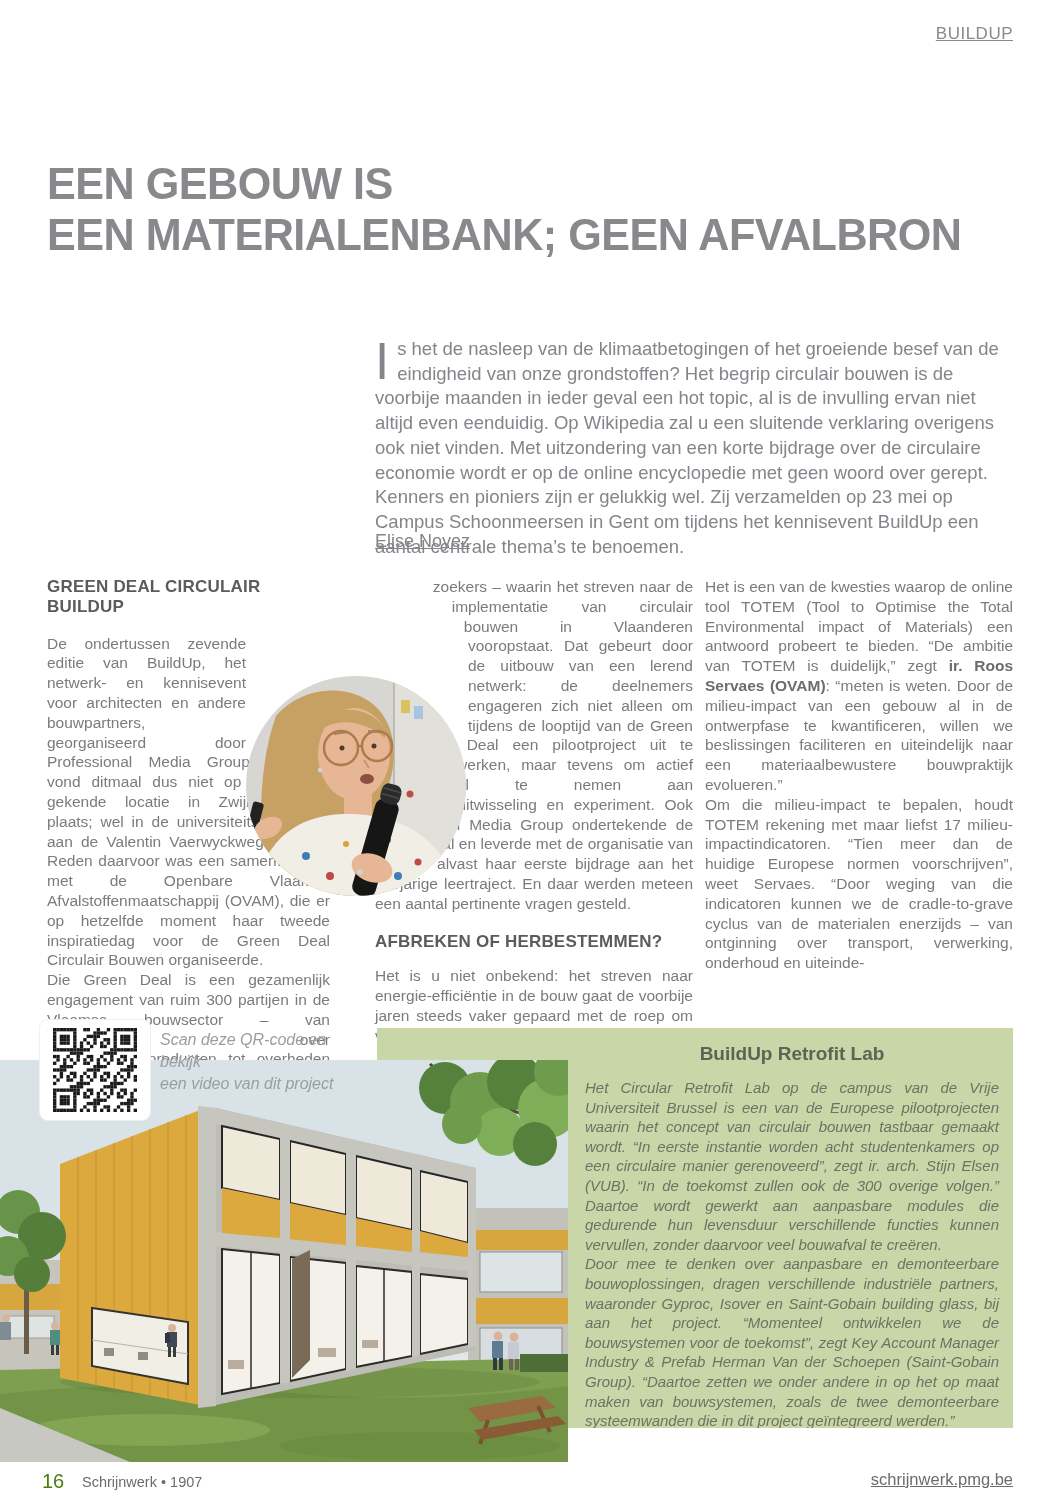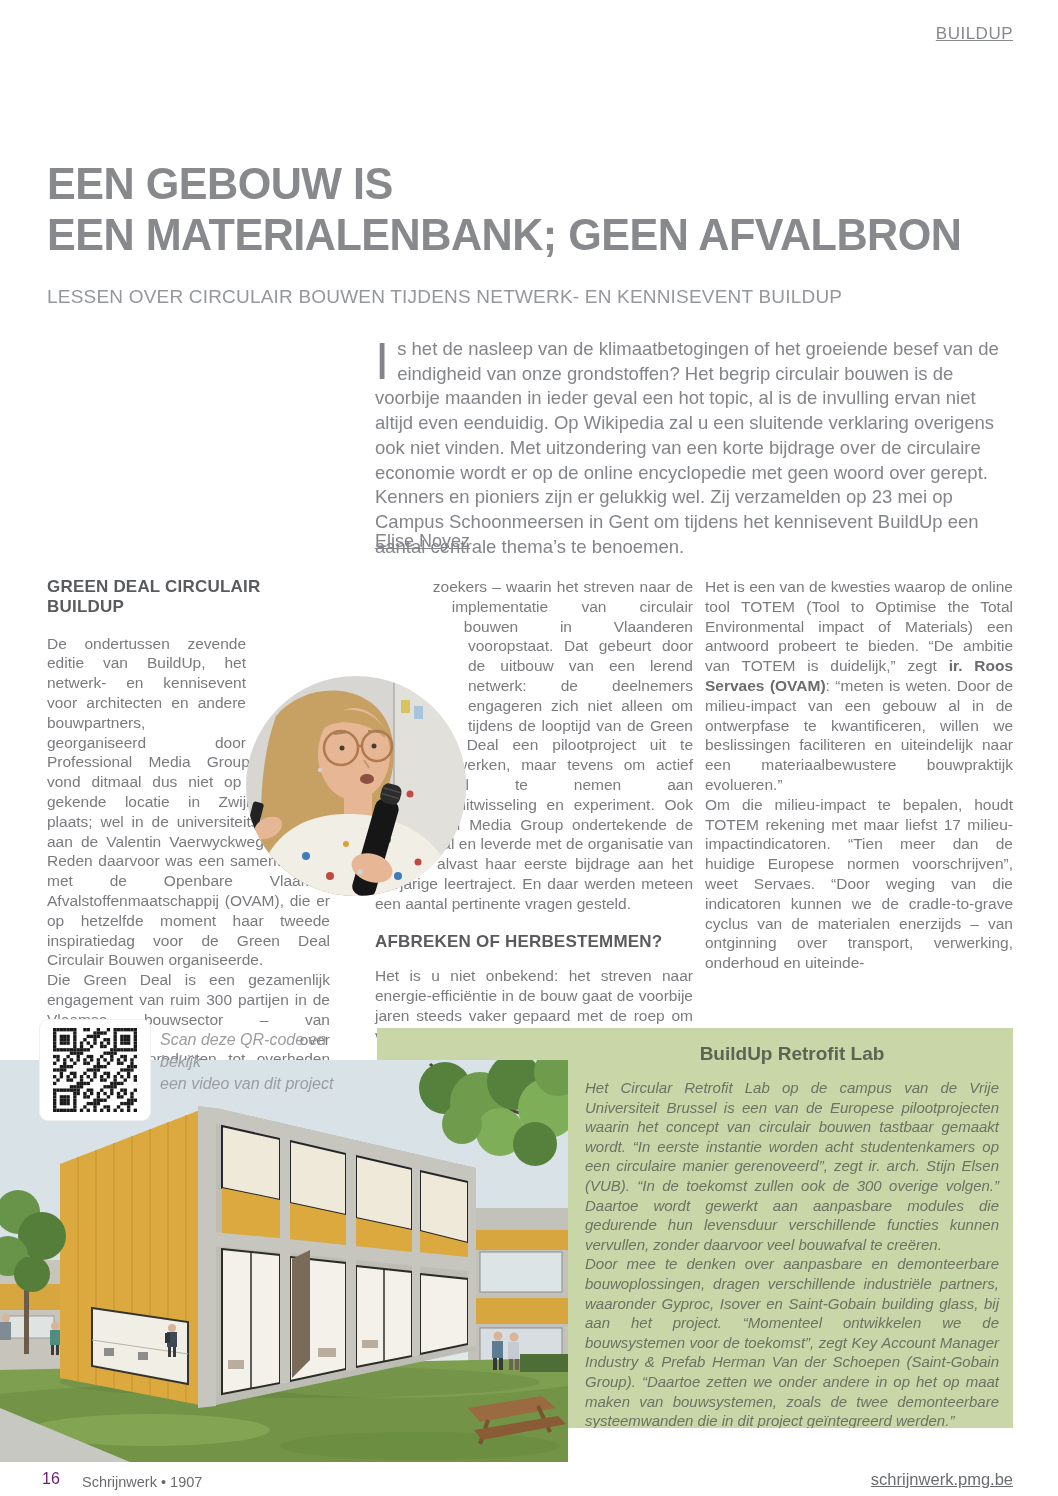--- a/index.html
+++ b/index.html
@@ -39,37 +39,36 @@
     padding:15px 14px 0 208px;overflow:hidden;}
   .green-title{text-align:center;font-size:19px;font-weight:700;color:#5d6454;margin:0 0 13px 0;}
   .green-box p{margin:0;font-size:15px;line-height:19.6px;color:#6d7263;text-align:justify;font-style:italic;}
 
   .photo-building{left:0;top:1060px;width:568px;height:402px;overflow:hidden;}
 
   .qr-box{left:40px;top:1020px;width:110px;height:100px;background:#fff;border-radius:8px;
     box-shadow:0 0 0 1px #f0f0f0;display:flex;align-items:center;justify-content:center;}
   .qr-caption{left:160px;top:1029px;width:200px;font-size:16px;font-style:italic;color:#9b9da0;line-height:22px;}
 
-  .footer-num{left:42px;top:1470px;font-size:16px;color:#701a75;}
+  .footer-num{left:42px;top:1470px;font-size:20px;color:#4d7c0f;}
   .footer-mag{left:82px;top:1474px;font-size:14.5px;color:#6b6c6f;}
   .footer-site{right:45px;top:1470px;font-size:16.5px;color:#6b6c6f;text-decoration:underline;}
 </style>
 </head>
 <body>
 
 <div class="page">
 
   <div class="abs header-label">BUILDUP</div>
 
   <div class="abs main-title">
     <div>EEN GEBOUW IS</div>
     <div>EEN MATERIALENBANK; GEEN AFVALBRON</div>
   </div>
 
-  <div class="abs sub-title">LESSEN OVER CIRCULAIR BOUWEN TIJDENS NETWERK- EN KENNISEVENT BUILDUP</div>
 
   <div class="abs intro">
     <span class="dropcap">I</span><span>s het de nasleep van de klimaatbetogingen of het groeiende besef van de eindigheid van onze grondstoffen? Het begrip circulair bouwen is de voorbije maanden in ieder geval een hot topic, al is de invulling ervan niet altijd even eenduidig. Op Wikipedia zal u een sluitende verklaring overigens ook niet vinden. Met uitzondering van een korte bijdrage over de circulaire economie wordt er op de online encyclopedie met geen woord over gerept. Kenners en pioniers zijn er gelukkig wel. Zij verzamelden op 23 mei op Campus Schoonmeersen in Gent om tijdens het kennisevent BuildUp een aantal centrale thema’s te benoemen.</span>
   </div>
 
   <div class="abs author">Elise Noyez</div>
 
   <div class="abs cols">
     <div class="col col-1">
       <div class="wrap-r"></div>

